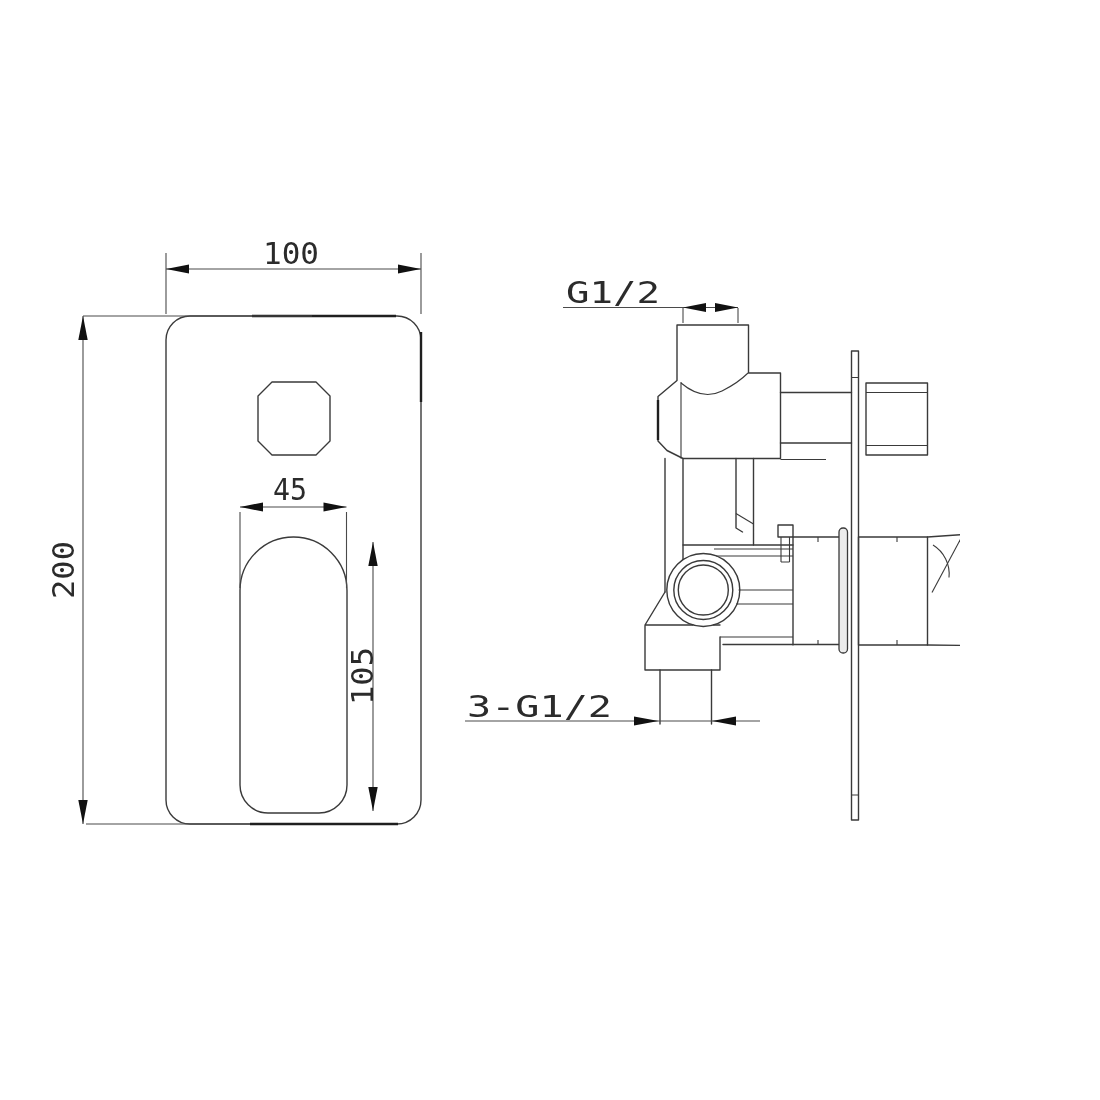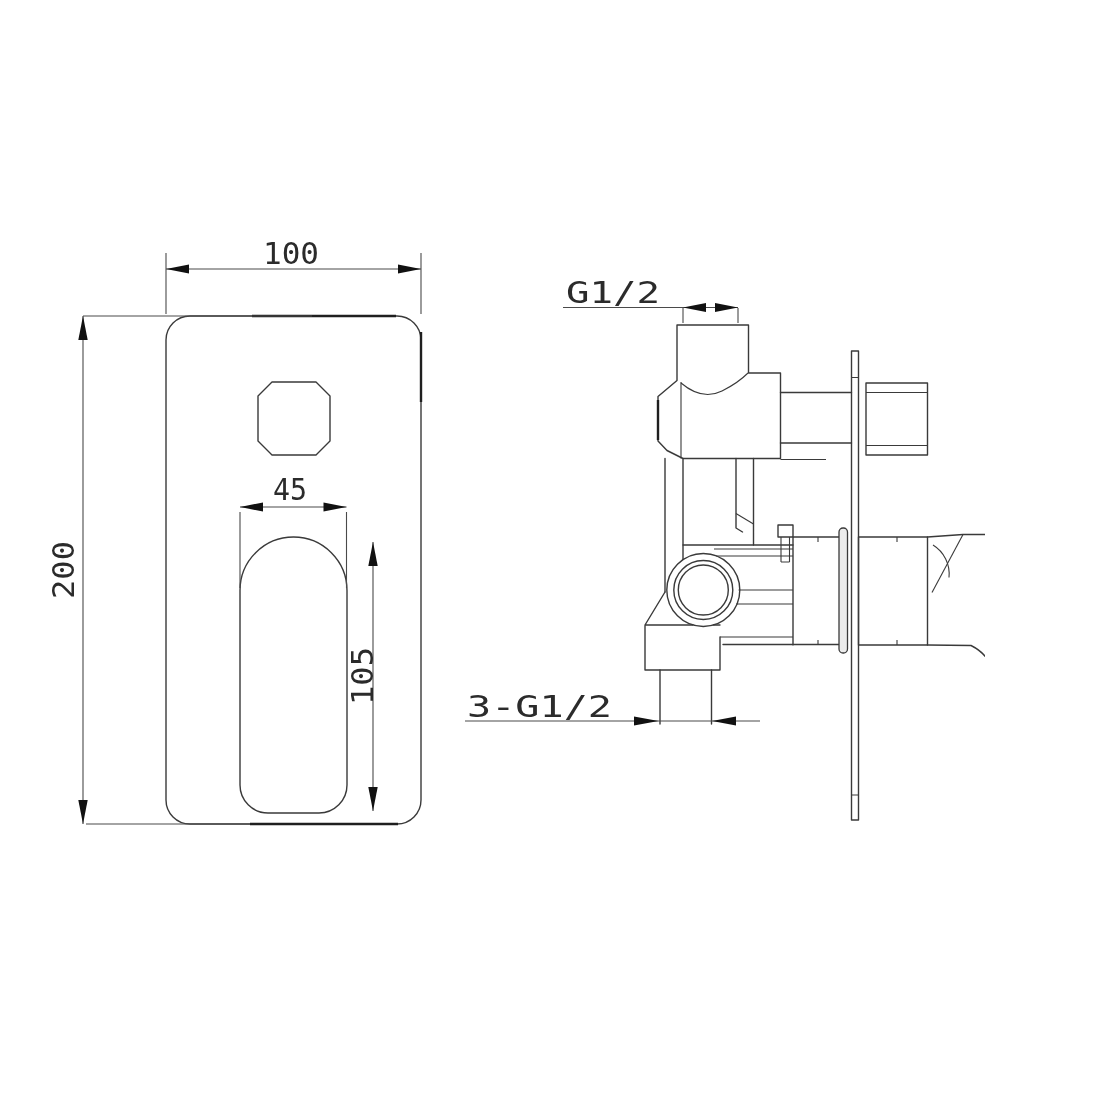--- a/index.html
+++ b/index.html
@@ -1,17 +1,17 @@
 <!DOCTYPE html>
 <html><head>
 <meta charset="utf-8">
 <style>
   html,body{margin:0;padding:0;background:#ffffff;}
   .sheet{position:relative;width:960px;height:1100px;background:#ffffff;overflow:hidden;
-         font-family:"DejaVu Sans Mono","Liberation Mono",monospace;padding-left:25px;}
+         font-family:"DejaVu Sans Mono","Liberation Mono",monospace;}
   svg{position:absolute;left:0;top:0;}
   .geo{fill:none;stroke:#3a3a3a;stroke-width:1.4;stroke-linejoin:round;stroke-linecap:round;}
   .geo2{fill:none;stroke:#3a3a3a;stroke-width:1.1;stroke-linejoin:round;}
   .dark{fill:none;stroke:#1f1f1f;stroke-width:2.4;stroke-linecap:butt;}
   .dim{fill:none;stroke:#4a4a4a;stroke-width:1.1;stroke-linecap:butt;}
   .arr{fill:#111;stroke:none;}
   .dimtxt{fill:#2b2b2b;font-size:31px;letter-spacing:0px;}
   .flange{fill:#ececec;stroke:#3a3a3a;stroke-width:1.3;}
 </style>
 </head>

